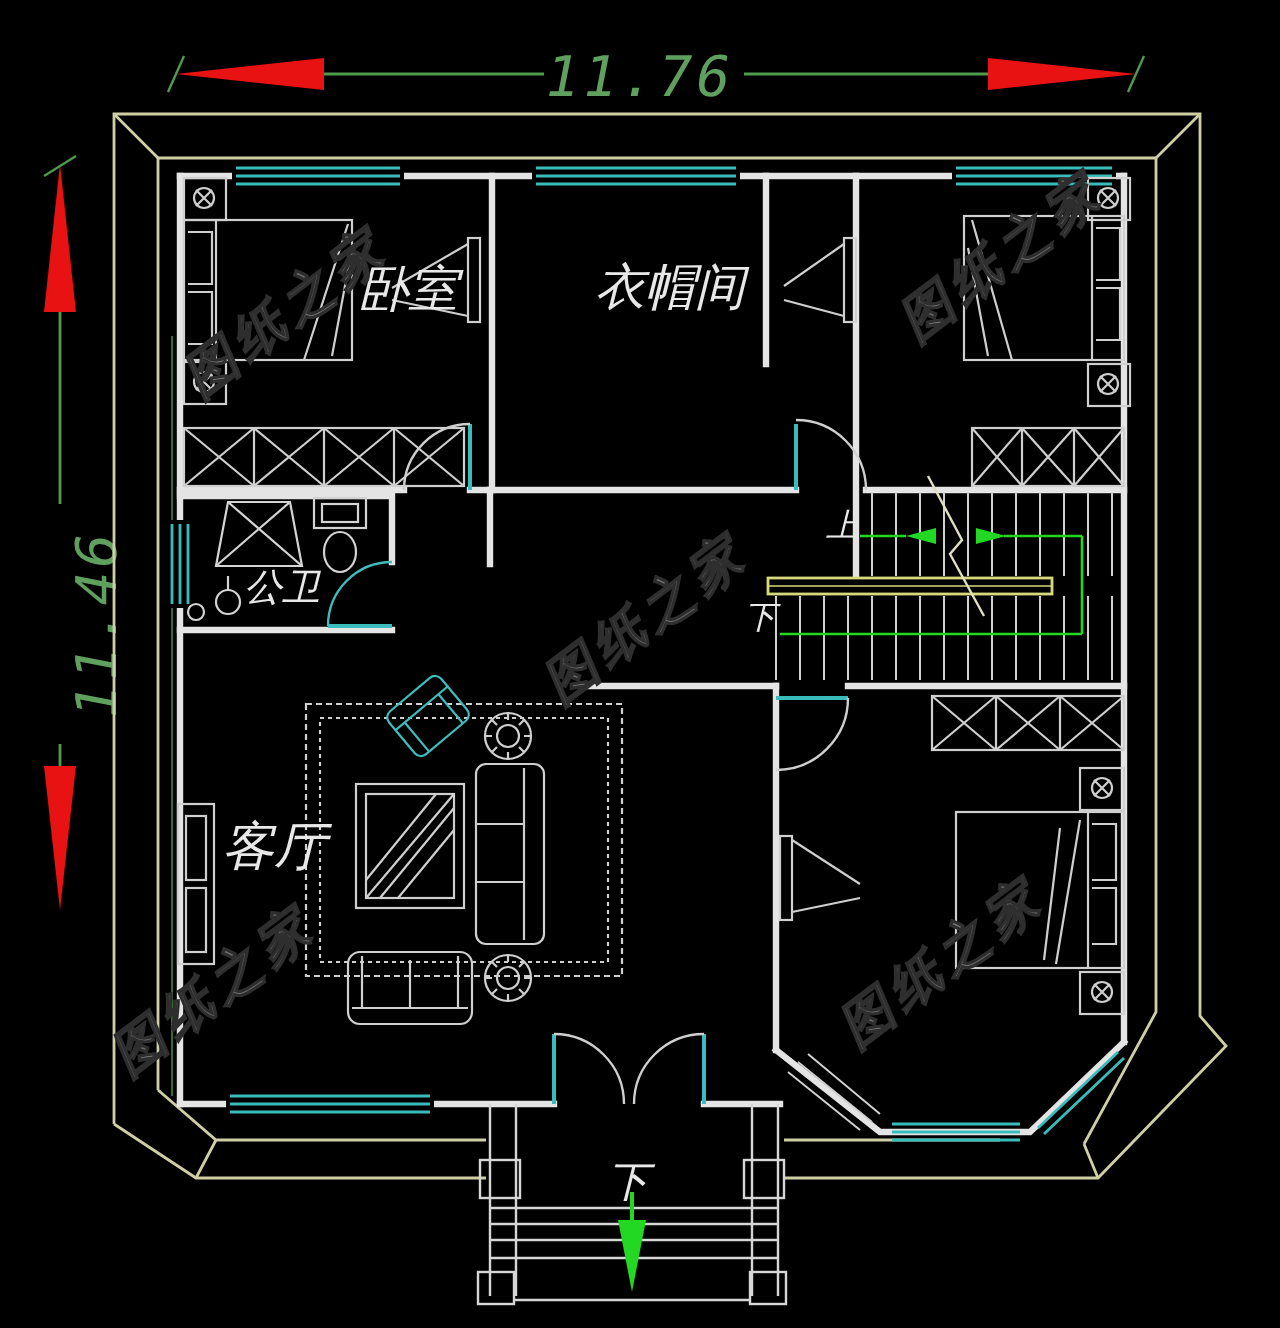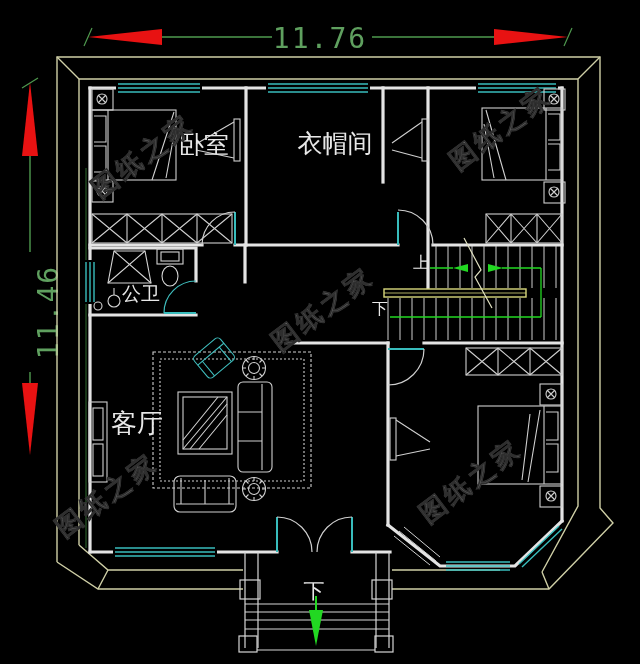--- a/index.html
+++ b/index.html
@@ -1,16 +1,16 @@
 <!DOCTYPE html>
 <html><head>
 <meta charset="utf-8">
 <style>
   html,body{margin:0;padding:0;background:#000;}
-  .stage{width:640px;height:664px;background:#1d4ed8;position:relative;overflow:hidden;}
+  .stage{width:640px;height:664px;background:#1d4ed8;position:relative;overflow:hidden;font-style:italic;}
   svg{display:block;}
   text{font-family:"DejaVu Sans","Liberation Sans",sans-serif;}
   .cad-label{fill:#e8e8e8;}
   .dim-text{font-family:"DejaVu Sans Mono","Liberation Mono",monospace;fill:#5fa05f;letter-spacing:2px;}
   .wm{fill:#7a7a7a;fill-opacity:.92;stroke:#2e2e2e;stroke-width:.7px;font-weight:bold;letter-spacing:4px;}
 </style>
 </head>
 <body>
 
 <div class="stage">

